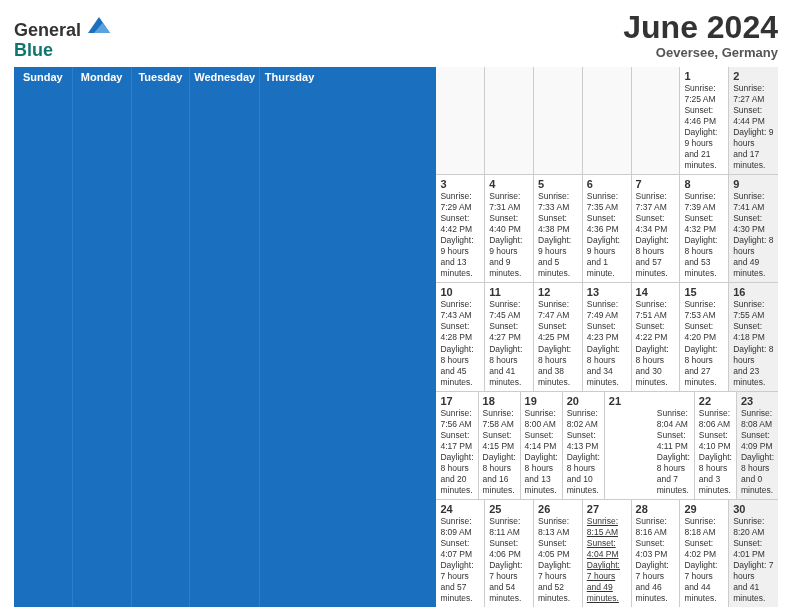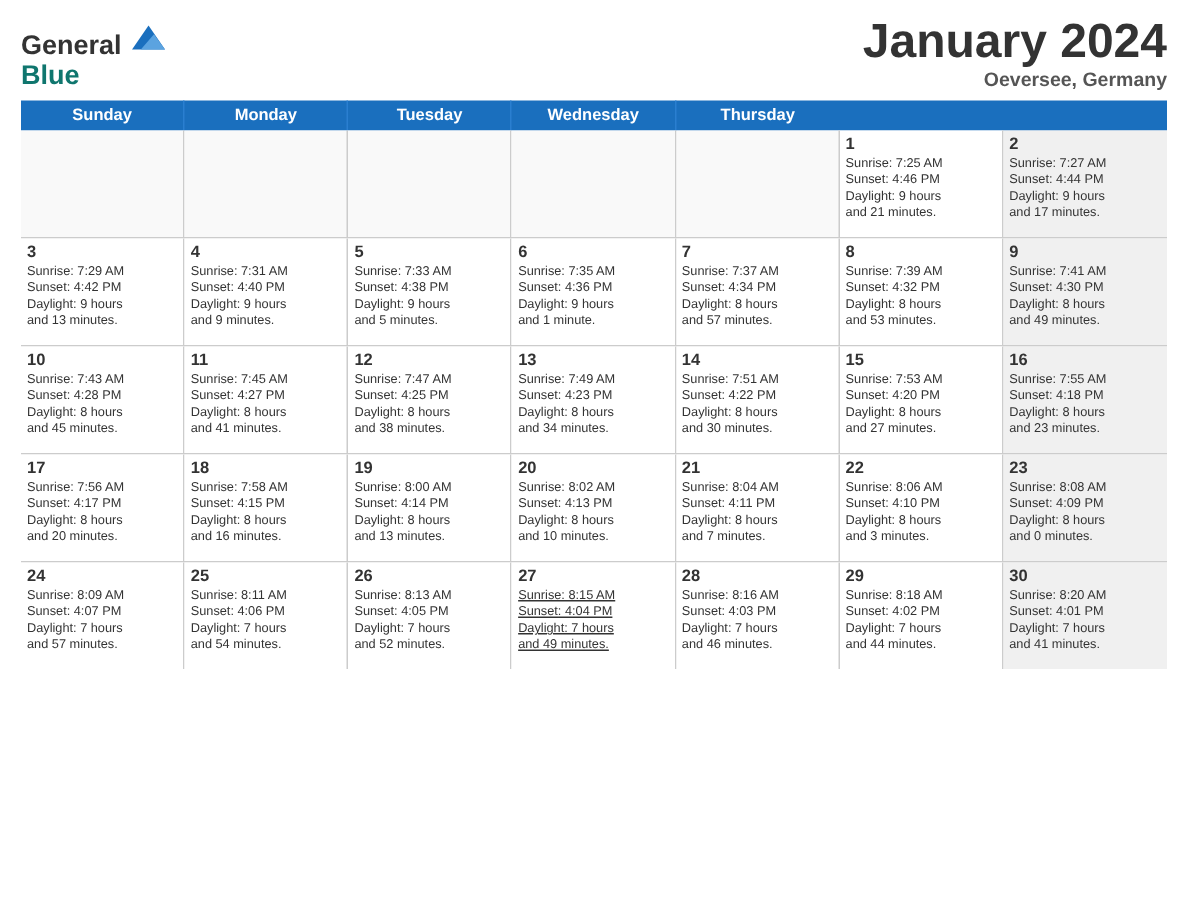--- a/index.html
+++ b/index.html
@@ -49,21 +49,20 @@
       line-height: 1.1;
     }
     .location {
       font-size: 13px;
       color: #555;
       font-weight: bold;
     }
     .calendar {
       flex: 1;
       display: flex;
-      flex-direction: column;
     }
     .cal-header {
       display: grid;
       grid-template-columns: repeat(7, 1fr);
       background: #1a6fbe;
     }
     .cal-header-cell {
       color: #fff;
       font-size: 11px;
       font-weight: bold;
@@ -121,21 +120,21 @@
             <svg class="logo-icon" viewBox="0 0 30 22" xmlns="http://www.w3.org/2000/svg">
               <polygon points="0,22 15,0 30,22" fill="#1a6fbe"></polygon>
               <polygon points="8,22 20,8 30,22" fill="#5ba3e0"></polygon>
             </svg>
           </span>
         </div>
         <div class="logo-text" style="color:#0f766e;">Blue</div>
       </div>
     </div>
     <div class="title-block">
-      <div class="month-title">January 2024</div>
+      <div class="month-title">June 2024</div>
       <div class="location">Oeversee, Germany</div>
     </div>
   </div>
 
   <div class="calendar">
     <div class="cal-header">
       <div class="cal-header-cell">Sunday</div>
       <div class="cal-header-cell">Monday</div>
       <div class="cal-header-cell">Tuesday</div>
       <div class="cal-header-cell">Wednesday</div>
@@ -289,21 +288,21 @@
           </div>
           <div class="cal-cell">
             <span class="day-num">20</span>
             <div class="cell-text" style="white-space: pre-line;">Sunrise: 8:02 AM
 Sunset: 4:13 PM
 Daylight: 8 hours
 and 10 minutes.</div>
           </div>
           <div class="cal-cell">
             <span class="day-num">21</span>
-            <div class="cell-text" style="white-space: pre-line;">Sunrise: 8:04 AM
+            <div class="cell-text" style="white-space: pre-line; margin-left: 48px;">Sunrise: 8:04 AM
 Sunset: 4:11 PM
 Daylight: 8 hours
 and 7 minutes.</div>
           </div>
           <div class="cal-cell">
             <span class="day-num">22</span>
             <div class="cell-text" style="white-space: pre-line;">Sunrise: 8:06 AM
 Sunset: 4:10 PM
 Daylight: 8 hours
 and 3 minutes.</div>

